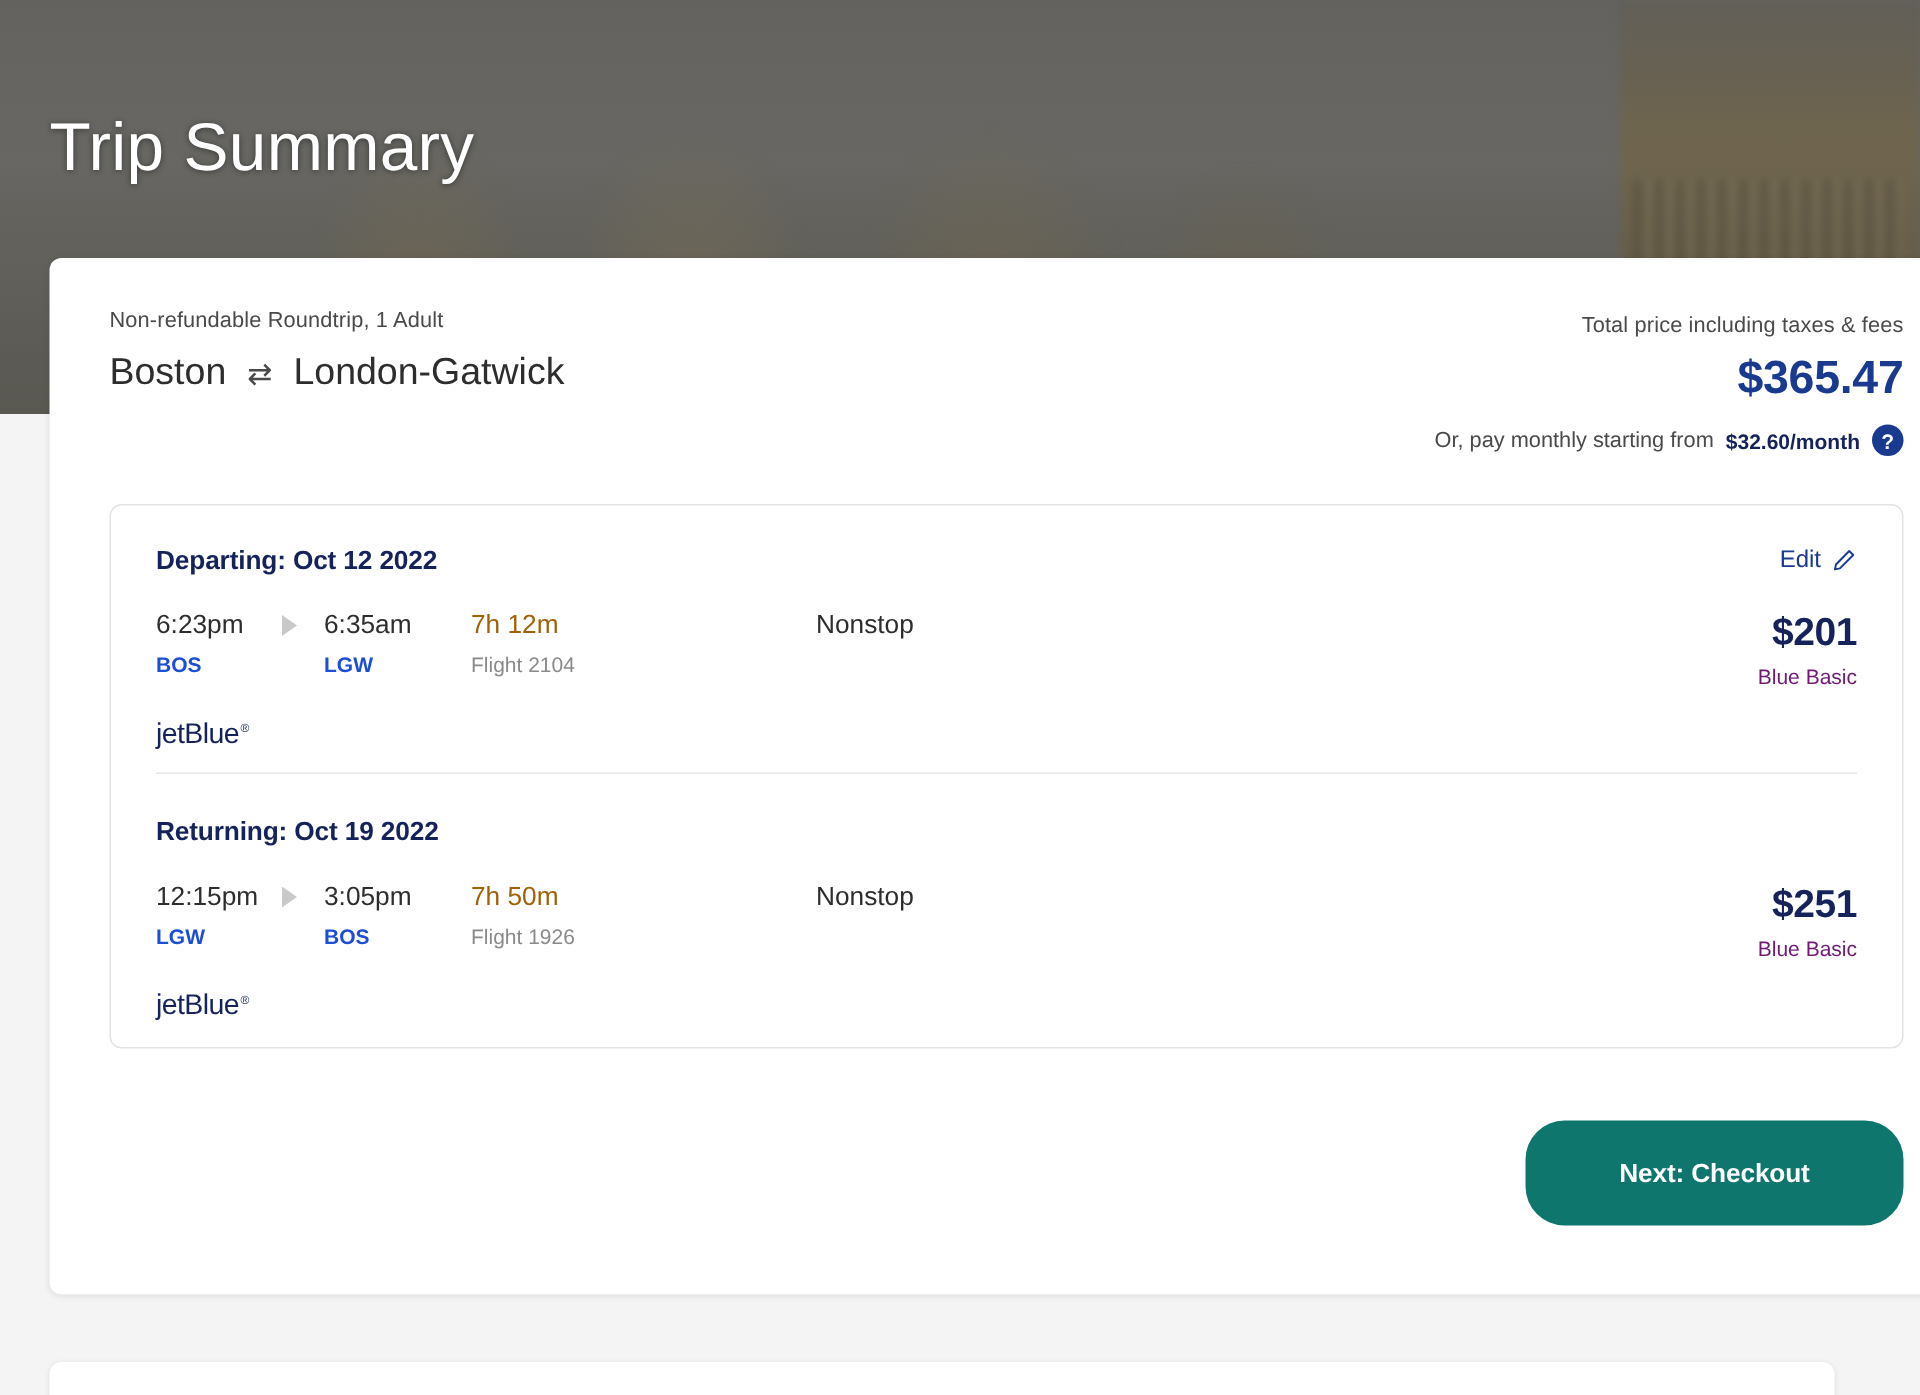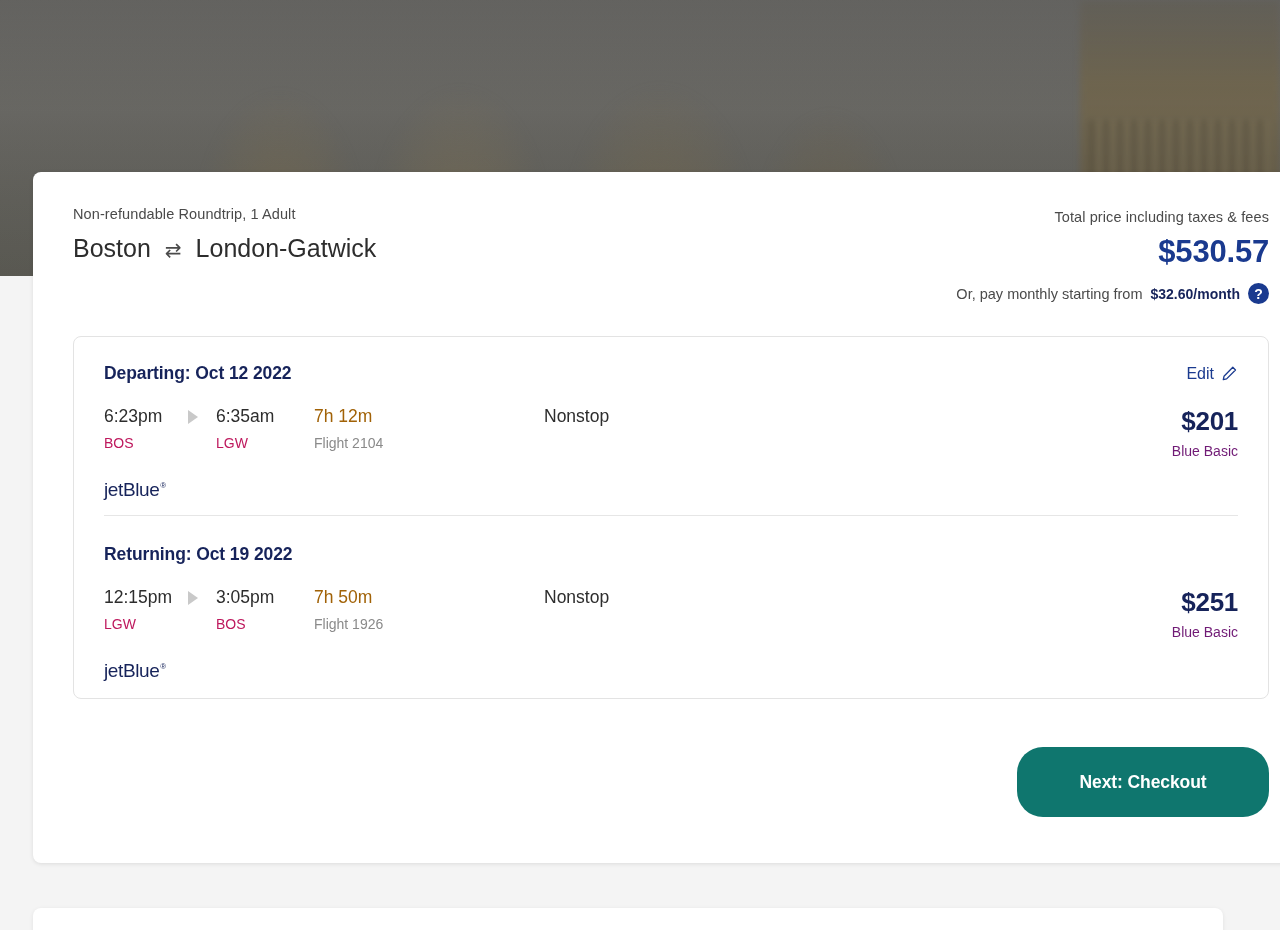--- a/index.html
+++ b/index.html
@@ -220,22 +220,23 @@
     border-top: 7px solid transparent;
     border-bottom: 7px solid transparent;
     border-left: 10px solid #c9c9c9;
     margin: 0 18px 0 0;
     flex: 0 0 auto;
   }
   .time-arr { flex: 1 1 auto; }
   .codes-row {
     display: flex;
     font-size: 14px;
-    color: #be185d;
+    color: #1d4ed8;
     margin-top: 8px;
+    font-weight: bold;
   }
   .code-dep { width: 112px; flex: 0 0 112px; }
 
   .col-duration { width: 230px; flex: 0 0 230px; }
   .duration {
     font-size: 17.5px;
     color: #a16207;
   }
   .flight-no {
     font-size: 14px;
@@ -322,37 +323,38 @@
 </style>
 </head>
 <body>
 
 <div class="hero">
   <div class="hero-photo">
     <div class="hero-left-mass"></div>
     <div class="hero-right-tower"></div>
   </div>
   <div class="hero-vignette"></div>
+  <h1 class="hero-title">Trip Summary</h1>
 </div>
 
 <div class="main-card">
 
   <div class="summary-head">
     <div>
       <div class="trip-meta">Non-refundable Roundtrip, 1 Adult</div>
       <div class="route">
         <span>Boston</span>
         <span class="route-swap">⇄</span>
         <span>London-Gatwick</span>
       </div>
     </div>
 
     <div class="price-block">
       <div class="price-label">Total price including taxes &amp; fees</div>
-      <div class="price-total">$530.57</div>
+      <div class="price-total">$365.47</div>
       <div class="monthly-row">
         <span>Or, pay monthly starting from</span>
         <span class="monthly-amount">$32.60/month</span>
         <span class="help-icon">?</span>
       </div>
     </div>
   </div>
 
   <div class="flights-card">
 

